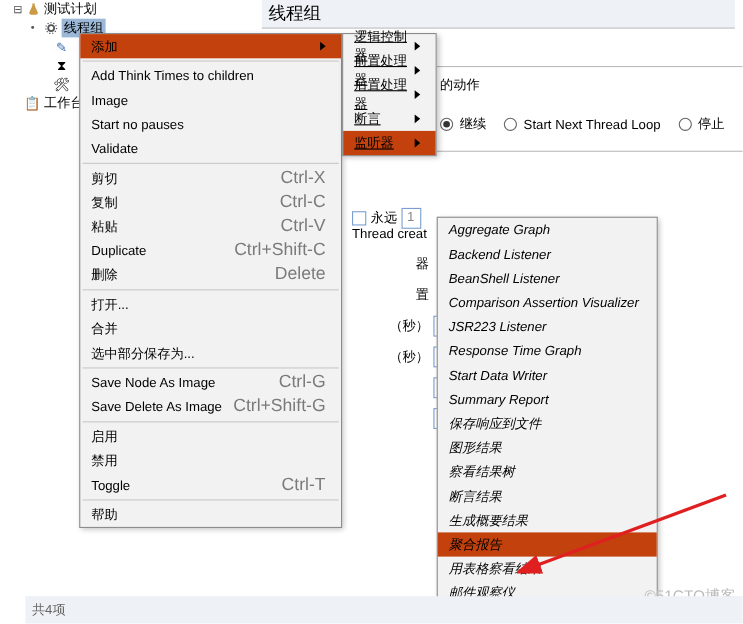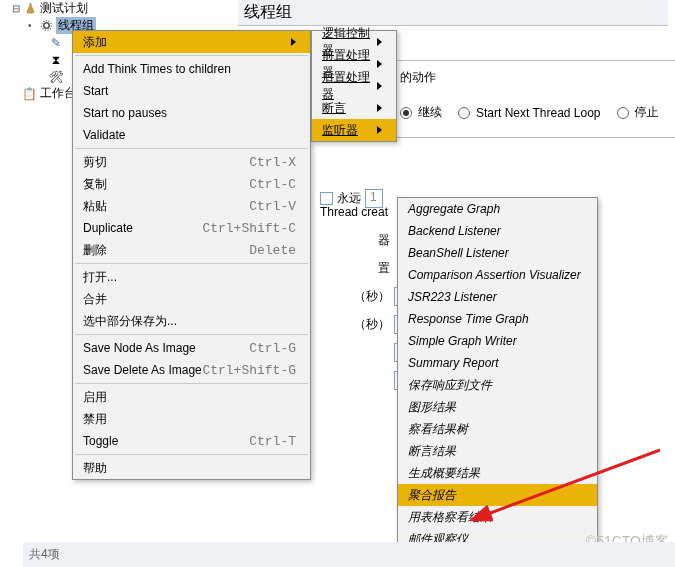--- a/index.html
+++ b/index.html
@@ -15,22 +15,22 @@
   .radios { display: flex; align-items: center; gap: 4px; padding: 18px 0 0 80px; border-bottom: 1px solid #bbb; padding-bottom: 16px; width: 360px; }
   .radio-dot { width: 12px; height: 12px; border: 1px solid #666; border-radius: 50%; display: inline-block; margin-right: 2px; position: relative; }
   .radio-dot.on::after { content: ''; position: absolute; inset: 2px; background: #333; border-radius: 50%; }
   .bg-rows { padding-top: 20px; }
   .bg-rows .row { display: flex; align-items: center; height: 28px; gap: 4px; }
   .bg-rows .row-label { width: 70px; text-align: right; color: #000; }
   .inp { border: 1px solid #7a9ecf; background: #fff; height: 19px; padding: 0 4px; font-size: 12px; color: #888; }
   .status { position: absolute; left: 0; bottom: 0; background: #eef2f6; color: #666; padding: 4px 6px; width: 100%; margin-left: 23px; }
   .menu { position: absolute; background: #f2f2f2; border: 1px solid #8c8c8c; box-shadow: 2px 2px 5px rgba(0,0,0,0.25); }
   .menu-item { display: flex; align-items: center; justify-content: space-between; padding: 3px 14px 3px 10px; height: 22px; cursor: default; }
-  .menu-item.hl { background: #eab308; }
-  .menu-item .shortcut { color: #7a7a7a; font-size: 13px; font-family: Liberation Mono, monospace; }
+  .menu-item.hl { background: #c2410c; }
+  .menu-item .shortcut { color: #7a7a7a; font-size: 16px; }
   .menu-sep { height: 1px; background: #c8c8c8; margin: 2px 2px; }
   .arrow-right { width: 0; height: 0; border-top: 4px solid transparent; border-bottom: 4px solid transparent; border-left: 5px solid #000; }
   .menu1 { left: 72px; top: 30px; width: 239px; }
   .menu2 { left: 311px; top: 30px; width: 86px; text-decoration: underline; }
   .menu3 { left: 397px; top: 197px; width: 201px; font-style: italic; }
   .chk { width: 13px; height: 13px; border: 1px solid #7a9ecf; display: inline-block; background: #fff; }
   .tree-a { color: #a23; }
   .tree-b { color: #36a; }
   .red-arrow { position: absolute; left: 470px; top: 445px; pointer-events: none; }
   .watermark { position: absolute; right: 6px; bottom: 16px; color: #bbb; font-size: 14px; }
@@ -132,21 +132,21 @@
 <div class="menu menu1">
   <div class="menu-item hl">
       <span>添加</span>
       <span class="arrow-right"></span>
     </div>
   <div class="menu-sep"></div>
   <div class="menu-item">
       <span>Add Think Times to children</span>
     </div>
   <div class="menu-item">
-      <span>Start</span>
+      <span>Image</span>
     </div>
   <div class="menu-item">
       <span>Start no pauses</span>
     </div>
   <div class="menu-item">
       <span>Validate</span>
     </div>
   <div class="menu-sep"></div>
   <div class="menu-item">
       <span>剪切</span>
@@ -240,21 +240,21 @@
   <div class="menu-item">
       <span>Comparison Assertion Visualizer</span>
     </div>
   <div class="menu-item">
       <span>JSR223 Listener</span>
     </div>
   <div class="menu-item">
       <span>Response Time Graph</span>
     </div>
   <div class="menu-item">
-      <span>Simple Graph Writer</span>
+      <span>Start Data Writer</span>
     </div>
   <div class="menu-item">
       <span>Summary Report</span>
     </div>
   <div class="menu-item">
       <span>保存响应到文件</span>
     </div>
   <div class="menu-item">
       <span>图形结果</span>
     </div>

